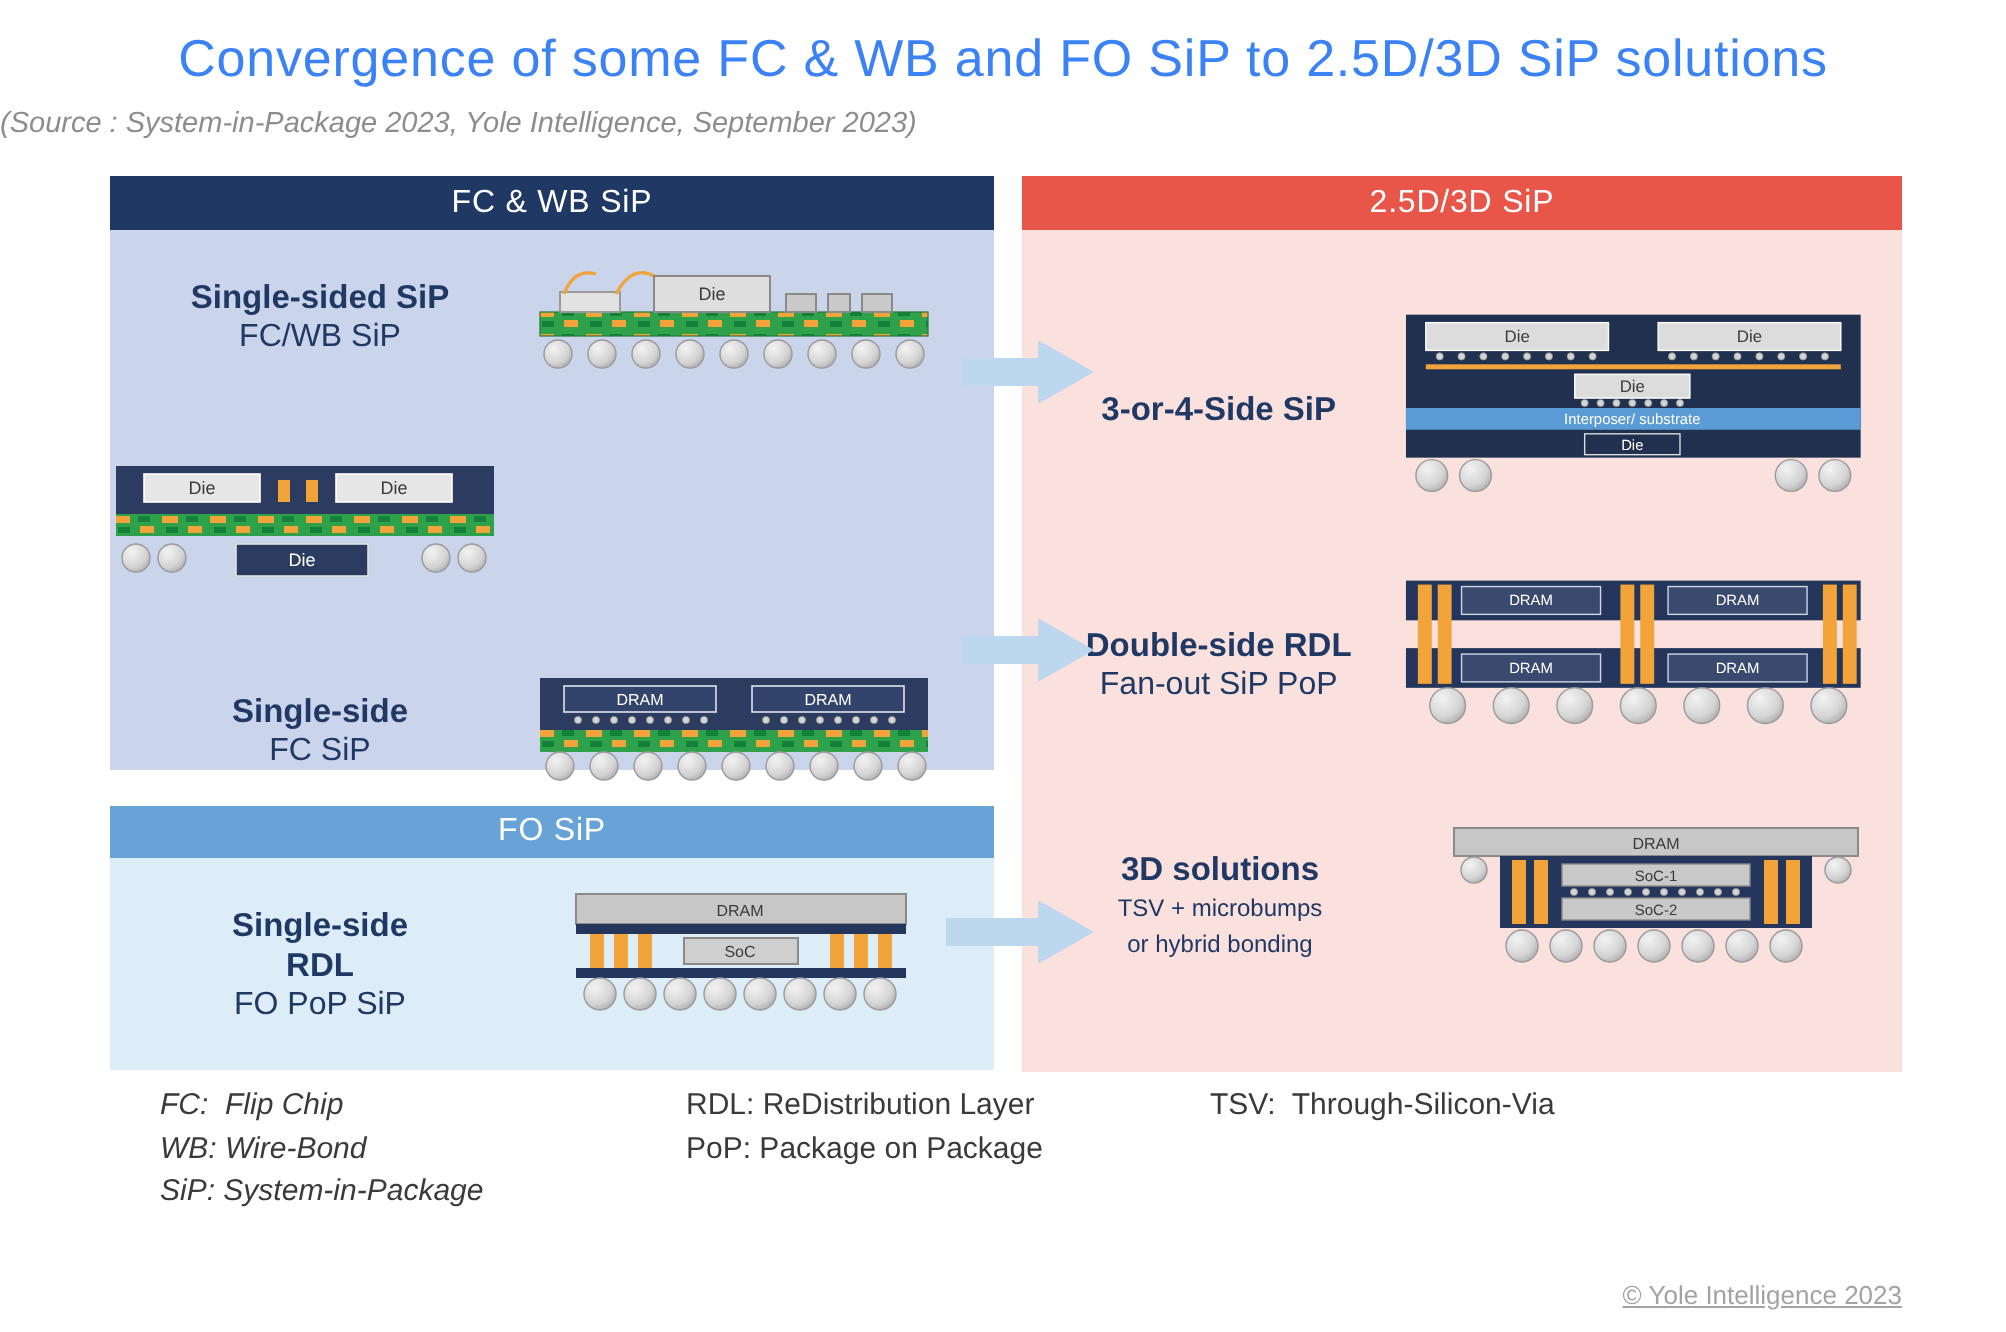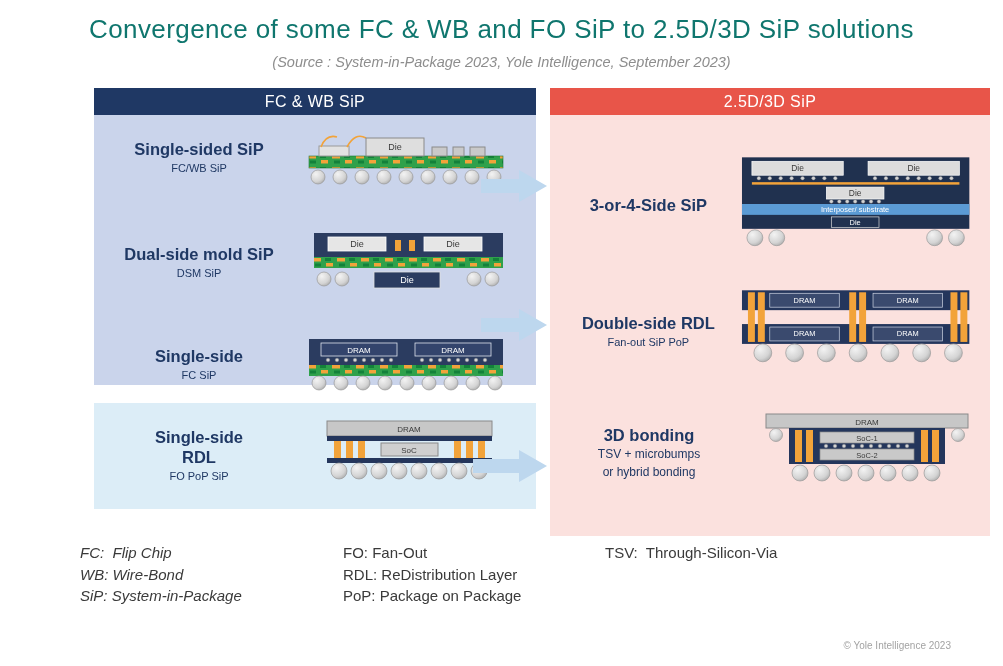--- a/index.html
+++ b/index.html
@@ -1,24 +1,24 @@
 <!DOCTYPE html>
 <html><head>
 <meta charset="utf-8">
 <style>
   * { margin:0; padding:0; box-sizing:border-box; }
   body { background:#ffffff; font-family:"Liberation Sans", sans-serif; }
   .stage { position:relative; width:1003px; height:666px; background:#ffffff; overflow:hidden; }
 
   .title { position:absolute; top:14px; left:0; width:100%; text-align:center;
-           font-size:26px; font-weight:400; color:#0f766e; letter-spacing:0.4px; }
-  .subtitle { position:absolute; top:54px; left:0; width:100%; text-align:center;
+           font-size:26px; font-weight:400; color:#3b82f6; letter-spacing:0.4px; }
+  .subtitle { position:absolute; top:54px; left:0; width:100%; text-align:left;
               font-size:14.5px; font-style:italic; color:#8d8d8d; }
 
-  .panel { position:absolute;margin-left:39px; }
+  .panel { position:absolute; }
   .panel-header { height:27px; display:flex; align-items:center; justify-content:center;
                   color:#ffffff; font-size:16px; letter-spacing:0.4px; }
 
   .panel-fcwb { left:55px; top:88px; width:442px; height:297px; }
   .panel-fcwb .panel-header { background:#1f3864; }
   .panel-fcwb .panel-body { background:#cad4eb; height:270px; display:flex; flex-direction:column;
                             justify-content:space-evenly; padding:14px 0 6px 0;gap:45px; }
 
   .panel-fo { left:55px; top:403px; width:442px; height:132px; }
   .panel-fo .panel-header { background:#68a3d8; height:26px; }
@@ -31,29 +31,29 @@
                              justify-content:space-evenly; padding:6px 0; }
 
   .lrow { display:flex; align-items:center; justify-content:space-between; padding-right:30px; }
   .lrow .labels { width:210px; text-align:center; color:#1f3864; }
   .forow { display:flex; align-items:center; justify-content:space-between; padding-right:24px; }
   .forow .labels { width:210px; text-align:center; color:#1f3864; }
   .prow { display:flex; align-items:center; justify-content:space-between; padding:0 18px 0 8px; }
   .prow .labels { width:182px; text-align:center; color:#1f3864; }
 
   .row-title { font-weight:bold; font-size:16.5px; line-height:20px; }
-  .row-sub { font-size:11px; line-height:19px; }
+  .row-sub { font-size:16px; line-height:19px; }
   .row-sub-small { font-size:12px; line-height:18px; }
 
   .arrow { position:absolute; }
 
   .legend-col { position:absolute; top:542px; font-size:15px; color:#3a3a3a; line-height:21.5px; }
   .legend-item { white-space:pre; }
 
-  .copyright { position:absolute; right:52px; top:640px; font-size:10px; color:#a3a3a3; }
+  .copyright { position:absolute; right:52px; top:640px; font-size:13px; color:#a3a3a3;text-decoration:underline; }
 
   
   .clab { font-size:9px; fill:#3a3a3a; text-anchor:middle; font-family:"Liberation Sans", sans-serif; }
   .clab-w { font-size:9px; fill:#ffffff; text-anchor:middle; font-family:"Liberation Sans", sans-serif; }
   .s8 { font-size:8px; } .s75 { font-size:7.5px; } .s85 { font-size:8.5px; }
   .wire { fill:none; stroke:#f2a33a; stroke-width:1.6; }
   .pil { fill:#f2a33a; }
 </style>
 </head>
 <body>
@@ -110,24 +110,20 @@
           <use href="#b7" x="78" y="48"></use>
             <use href="#b7" x="100" y="48"></use>
             <use href="#b7" x="122" y="48"></use>
           <use href="#b7" x="144" y="48"></use>
             <use href="#b7" x="166" y="48"></use>
             <use href="#b7" x="188" y="48"></use>
         </svg>
       </div>
 
       <div class="lrow">
-        <div class="labels">
-          <div class="row-title">Dual-side mold SiP</div>
-          <div class="row-sub">DSM SiP</div>
-        </div>
         <svg class="chip" width="195" height="62" viewBox="0 0 195 62">
           <rect x="3" y="1" width="189" height="24" fill="#2b3c60"></rect>
           <rect x="17" y="5" width="58" height="14" fill="#e6e6e6" stroke="#ffffff" stroke-width="0.8"></rect>
           <text x="46" y="15" class="clab">Die</text>
           <rect x="113" y="5" width="58" height="14" fill="#e6e6e6" stroke="#ffffff" stroke-width="0.8"></rect>
           <text x="142" y="15" class="clab">Die</text>
           <rect x="84" y="8" width="6" height="11" class="pil"></rect>
           <rect x="98" y="8" width="6" height="11" class="pil"></rect>
           <rect x="3" y="25" width="189" height="11" fill="url(#pcbpat)"></rect>
           <rect x="63" y="40" width="66" height="16" fill="#2b3c60" stroke="#e0e0e0" stroke-width="0.8"></rect>
@@ -176,20 +172,21 @@
           <use href="#b7" x="145" y="44"></use>
             <use href="#b7" x="167" y="44"></use>
             <use href="#b7" x="189" y="44"></use>
         </svg>
       </div>
 
     </div>
   </section>
 
   <section class="panel panel-fo">
+    <div class="panel-header">FO SiP</div>
     <div class="panel-body">
       <div class="forow">
         <div class="labels">
           <div class="row-title">Single-side</div>
           <div class="row-title">RDL</div>
           <div class="row-sub">FO PoP SiP</div>
         </div>
         <svg class="chip" width="205" height="74" viewBox="0 0 205 74">
           <rect x="20" y="2" width="165" height="15" fill="#c7c7c7" stroke="#8a8a8a"></rect>
           <text x="102" y="13" class="clab s8">DRAM</text>
@@ -295,21 +292,21 @@
             <use href="#b9" x="88" y="65"></use>
             <use href="#b9" x="120" y="65"></use>
           <use href="#b9" x="152" y="65"></use>
             <use href="#b9" x="184" y="65"></use>
             <use href="#b9" x="216" y="65"></use>
         </svg>
       </div>
 
       <div class="prow">
         <div class="labels">
-          <div class="row-title">3D bonding</div>
+          <div class="row-title">3D solutions</div>
           <div class="row-sub row-sub-small">TSV + microbumps</div>
           <div class="row-sub row-sub-small">or hybrid bonding</div>
         </div>
         <svg class="chip" width="210" height="82" viewBox="0 0 210 82">
           <rect x="4" y="2" width="202" height="14" fill="#c7c7c7" stroke="#8a8a8a"></rect>
           <text x="105" y="12.5" class="clab s8">DRAM</text>
           <use href="#b65" x="14" y="23"></use>
             <use href="#b65" x="196" y="23"></use>
           <rect x="27" y="16" width="156" height="36" fill="#24365c"></rect>
           <rect x="33" y="18" width="7" height="32" class="pil"></rect>
@@ -352,21 +349,20 @@
   <svg class="arrow" style="left:473px; top:448px;" width="74" height="36" viewBox="0 0 74 36">
     <polygon points="0,11 46,11 46,2 74,18 46,34 46,25 0,25" fill="#bdd7ee"></polygon>
   </svg>
 
   <div class="legend-col" style="left:80px;font-style:italic;">
     <div class="legend-item">FC:  Flip Chip</div>
     <div class="legend-item">WB: Wire-Bond</div>
     <div class="legend-item">SiP: System-in-Package</div>
   </div>
   <div class="legend-col" style="left:343px;">
-    <div class="legend-item">FO: Fan-Out</div>
     <div class="legend-item">RDL: ReDistribution Layer</div>
     <div class="legend-item">PoP: Package on Package</div>
   </div>
   <div class="legend-col" style="left:605px;">
     <div class="legend-item">TSV:  Through-Silicon-Via</div>
   </div>
 
   <div class="copyright">© Yole Intelligence 2023</div>
 
 </div>

